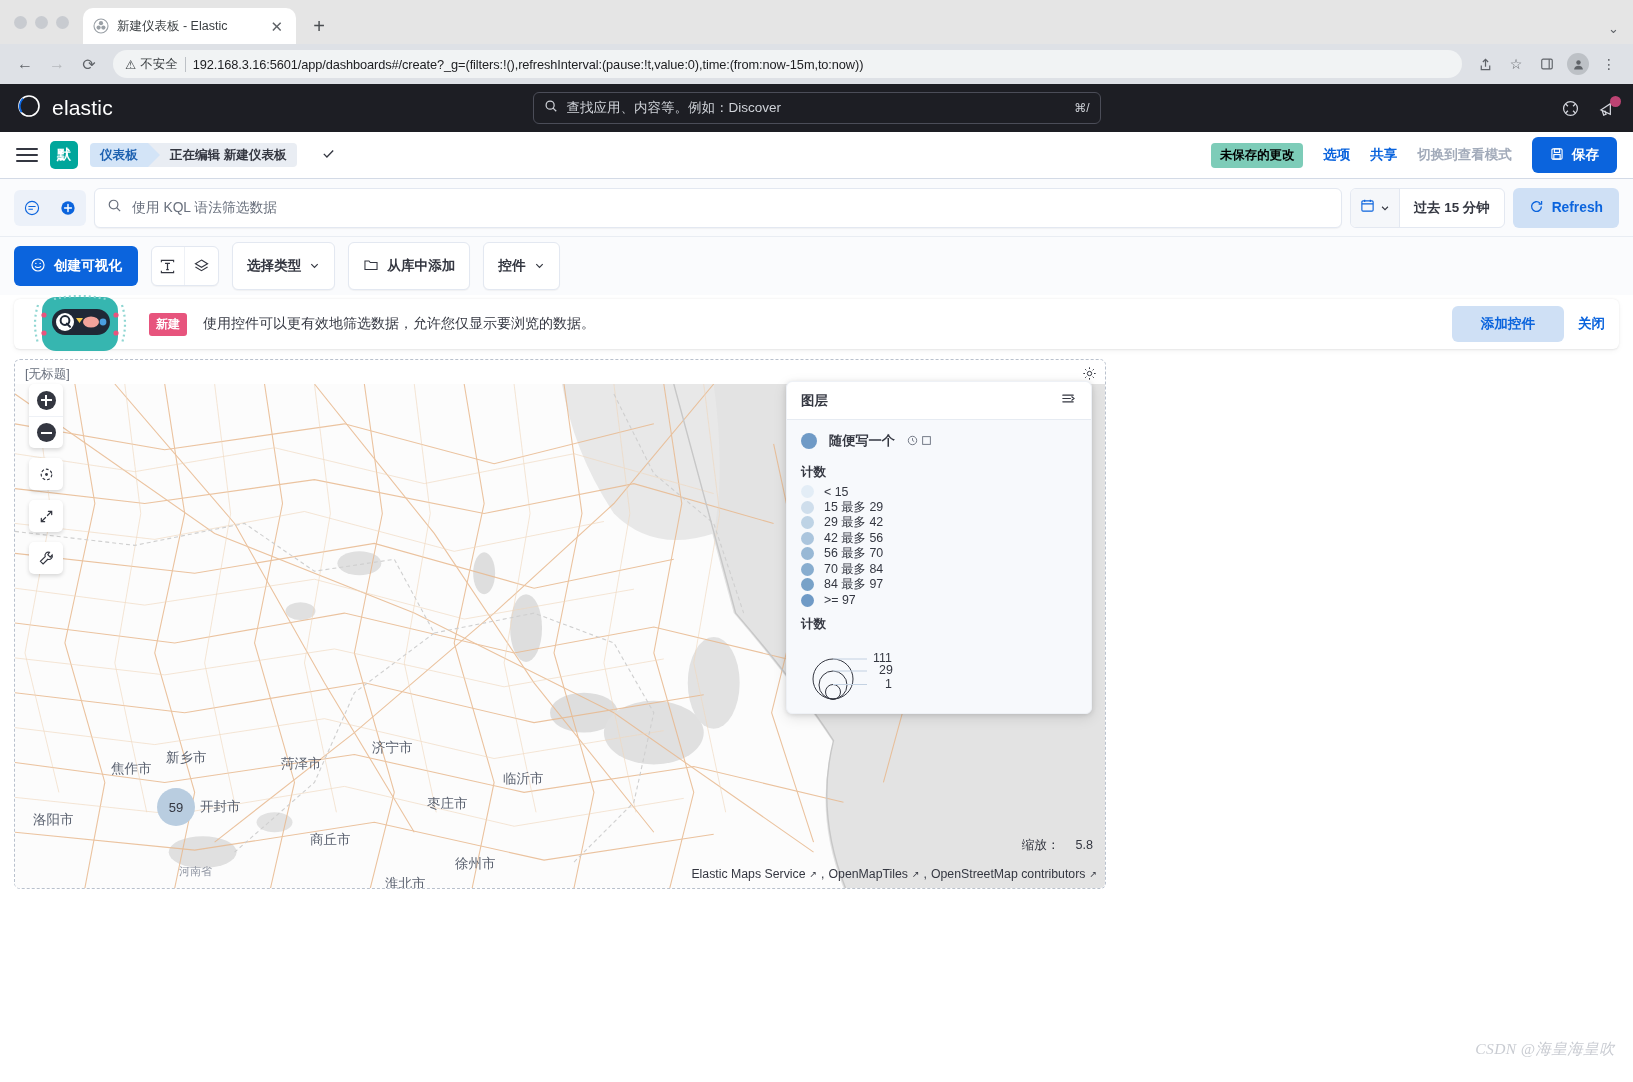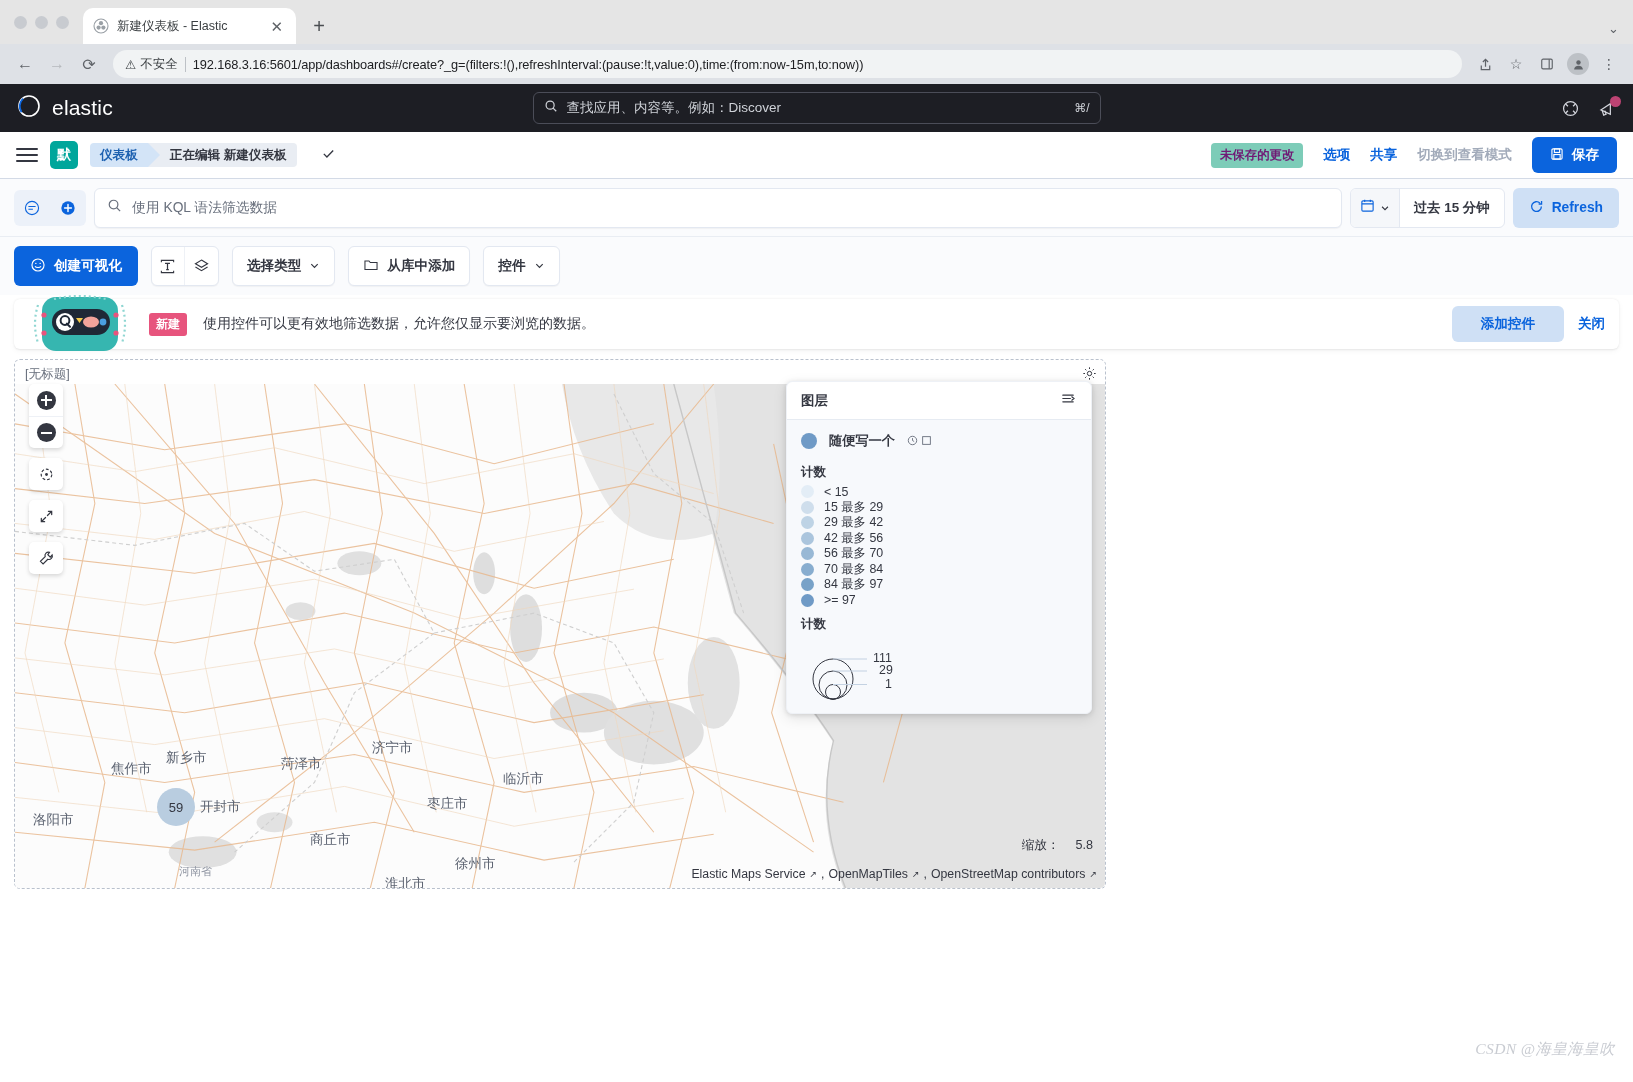--- a/index.html
+++ b/index.html
@@ -88,21 +88,21 @@
   .crumb-1:after {
     content:''; position:absolute; right:-12px; top:0; width:0; height:0;
     border-top: 12px solid transparent; border-bottom: 12px solid transparent;
     border-left: 12px solid #d3e4f7; z-index: 2;
   }
   .crumb-2 { background: #e9edf3; color: #343741; border-radius: 0 4px 4px 0;
              padding-left: 22px; margin-left: 0; }
   .crumb-check { color: #343741; font-size: 15px; margin-left: 12px; cursor: pointer; }
   .hdr-actions { margin-left: auto; display: flex; align-items: center; gap: 20px; }
   .badge-unsaved {
-    background: #7dccb8; color: #701a75; font-size: 12.4px; font-weight: bold;
+    background: #7dccb8; color: #000000; font-size: 12.4px; font-weight: bold;
     border-radius: 4px; padding: 4px 9px;
   }
   .link-btn { color: #0b64dd; font-size: 13.5px; font-weight: bold; cursor: pointer; }
   .link-btn.muted { color: #a2abba; }
   .save-btn {
     background: #0b64dd; color: #fff; font-size: 13.6px; font-weight: bold;
     border-radius: 6px; padding: 9px 18px; display:flex; align-items:center; gap: 8px; cursor: pointer;
   }
 
   
@@ -137,21 +137,21 @@
   }
 
   
   .toolbar { height: 58px; background:#fafbfd; display:flex; align-items:center; padding: 0 14px; gap: 13px; }
   .btn-primary {
     background:#0b64dd; color:#fff; border-radius:6px; height:40px;
     display:flex; align-items:center; gap:8px; padding: 8px 16px;
     font-size:13.6px; font-weight:bold; cursor:pointer;
   }
   .btn-white {
-    background:#fff; border:1px solid #e3e8f1; border-radius:6px; height:40px;
+    background:#fff; border:1px solid #e3e8f1; border-radius:6px; height:48px;
     display:flex; align-items:center; gap:8px; padding: 0 14px;
     font-size:13.6px; font-weight:bold; color:#343741; cursor:pointer;
     box-shadow: 0 1px 1px rgba(0,0,0,0.04);
   }
   .icon-pair { background:#fff; border:1px solid #e3e8f1; border-radius:6px; height:40px;
                display:flex; align-items:center; box-shadow: 0 1px 1px rgba(0,0,0,0.04); }
   .icon-pair > div { width:33px; height:100%; display:flex; align-items:center; justify-content:center; cursor:pointer; }
   .icon-pair > div:first-child { border-right: 1px solid #eef1f6; }
 
   

